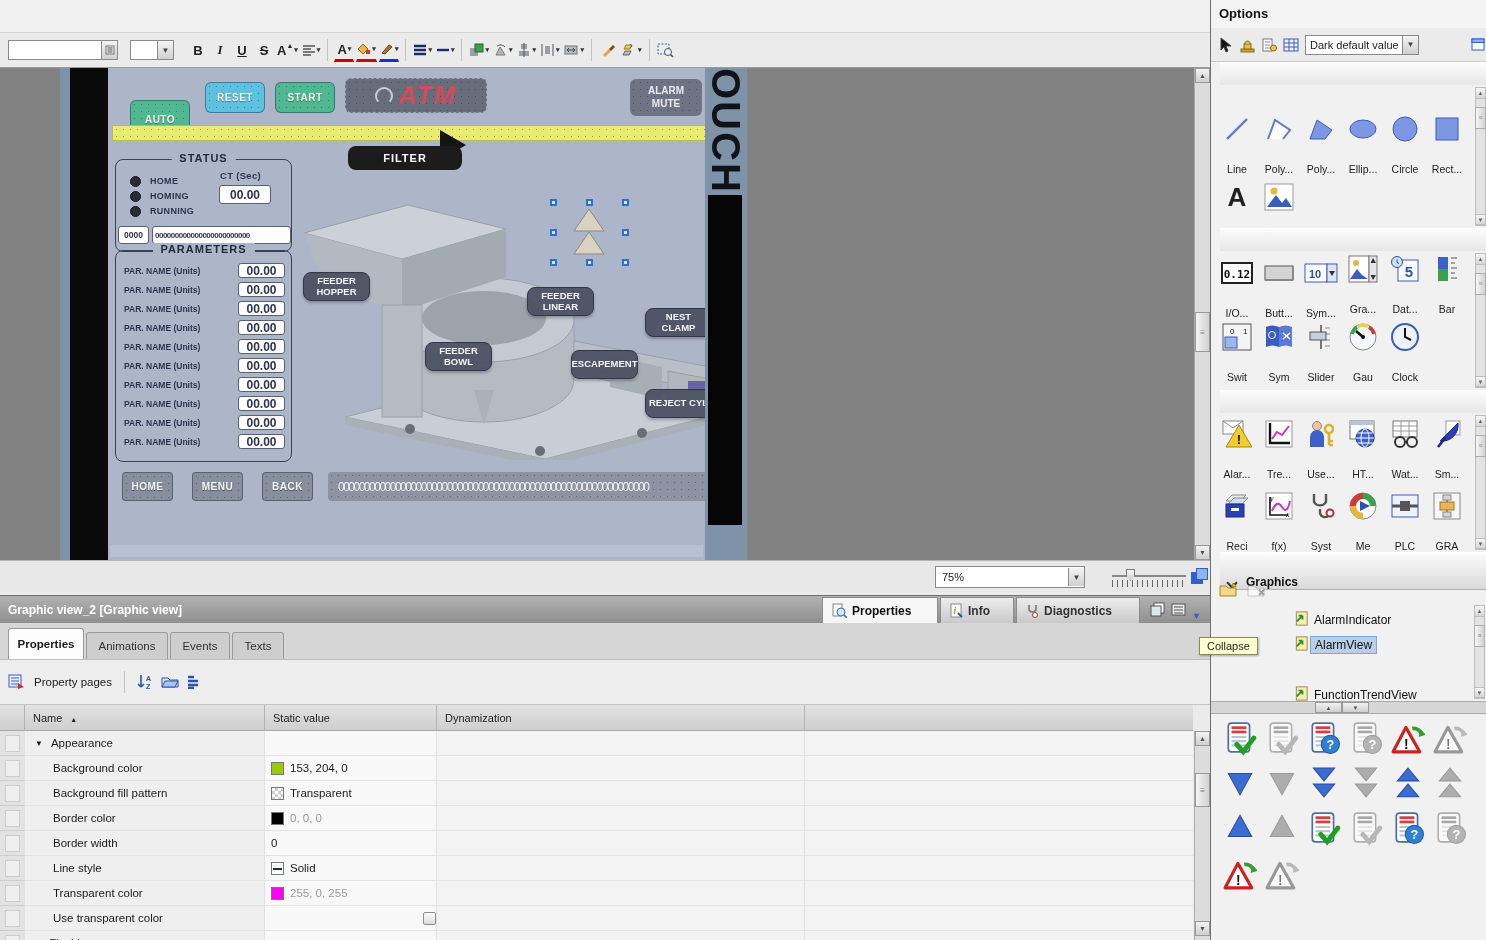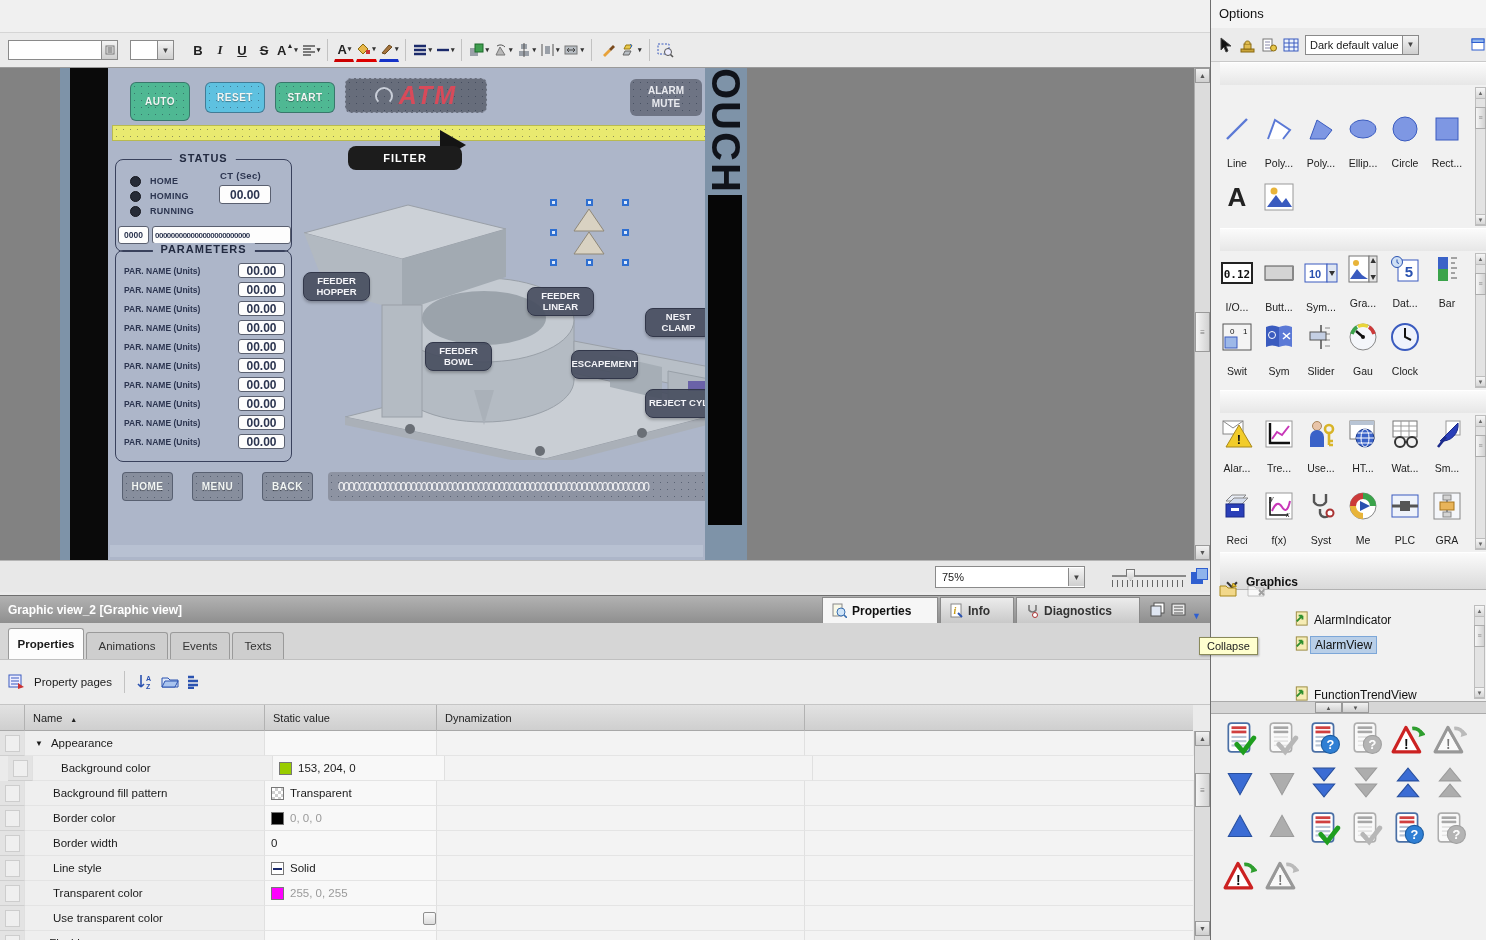--- a/index.html
+++ b/index.html
@@ -69,29 +69,29 @@
   .cval{left:265px;width:172px;background:#f8f8f8;padding-left:6px}
   .cdyn{left:437px;width:368px;background:#f3f3f3}
   .cext{left:805px;width:388px;background:#f3f3f3}
   .swatch{width:13px;height:13px;border:1px solid #777;margin-right:6px;flex:0 0 auto}
   .muted{color:#9a9a9a}
   .cb3d{width:13px;height:13px;background:linear-gradient(#fafafa,#dcdcdc);border:1px solid #8f8f8f;border-radius:2px}
   .checker{background:conic-gradient(#cfcfcf 25%,#fff 0 50%,#cfcfcf 0 75%,#fff 0) 0 0/6px 6px}
 
   
   #panel{left:1210px;top:0;width:276px;height:940px;background:#f1f1f1;border-left:1px solid #6f6f6f}
-  #pTitle{left:0;top:0;width:276px;height:35px;background:#f4f4f4;border-bottom:1px solid #c9c9c9;font-weight:normal;font-size:13px;line-height:28px;padding-left:8px;color:#111}
+  #pTitle{left:0;top:0;width:276px;height:35px;background:#f4f4f4;border-bottom:1px solid #c9c9c9;font-weight:bold;font-size:13px;line-height:28px;padding-left:8px;color:#111}
   #pTools{left:0;top:28px;width:276px;height:34px;background:#ebebeb;border-bottom:1px solid #c9c9c9;display:flex;align-items:center;gap:6px;padding-left:8px}
   .sechdr{left:9px;width:276px;height:38px;background:linear-gradient(#fbfbfb,#dadada);border-top:1px solid #fff;border-bottom:1px solid #b2b2b2;display:flex;align-items:flex-end}
   .chev{width:8px;height:8px;border-left:2px solid #333;border-bottom:2px solid #333;transform:rotate(-45deg);margin:0 10px 2px 8px}
   .sechdr-t{font-weight:bold;font-size:12px;color:#111}
   .pal{left:0;width:276px;background:#f1f1f1;overflow:hidden}
   .pitem{position:absolute;width:40px;text-align:center;cursor:default}
   .pic{width:34px;height:32px;margin:0 auto;display:flex;align-items:center;justify-content:center}
-  .plabel{font-size:10.5px;color:#222;margin-top:12px;white-space:nowrap;overflow:hidden;max-width:40px}
+  .plabel{font-size:10.5px;color:#222;margin-top:18px;white-space:nowrap;overflow:hidden;max-width:40px}
   .mini-sb{position:absolute;width:11px;background:#e3e3e3;border:1px solid #bdbdbd}
   .mini-sb .b{height:11px;background:linear-gradient(#f6f6f6,#d6d6d6);border-bottom:1px solid #bdbdbd;font-size:6px;color:#666;text-align:center;line-height:11px}
   .mini-sb .t{height:22px;background:linear-gradient(90deg,#f6f6f6,#d2d2d2);border:1px solid #adadad;margin:-1px;margin-top:8px;font-size:7px;color:#888;text-align:center;line-height:20px}
   .treerow{position:absolute;left:0;width:262px;height:25px;display:flex;align-items:center}
   .treelbl{font-size:12px;color:#111;padding:1px 4px}
   .treelbl.sel{background:#b9cfe8;border:1px solid #7da7d8}
   .gray{filter:grayscale(1) brightness(1.12) opacity(.55)}
   .tooltip{background:#ffffcf;border:1px solid #8a8a5a;color:#222;font-size:11px;padding:2px 7px;box-shadow:1px 1px 2px rgba(0,0,0,.3);z-index:60}
 </style>
 </head>
@@ -264,21 +264,21 @@
       </svg>
     </div>
 </div>
 
 <div class="p" id="canvas">
   <div class="p" id="lstrip"></div>
   <div class="p" id="bezel"></div>
 
   <div class="p dots" id="screen">
 
-    <div class="p scrbtn3d dots" style="left:22px;top:14px;width:60px;height:39px;background-color:#4fb893">AUTO</div>
+    <div class="p scrbtn3d dots" style="left:22px;top:32px;width:60px;height:39px;background-color:#4fb893">AUTO</div>
     <div class="p scrbtn3d dots" style="left:97px;top:14px;width:60px;height:31px;background-color:#5ec1e0">RESET</div>
     <div class="p scrbtn3d dots" style="left:167px;top:14px;width:60px;height:31px;background-color:#4fb893">START</div>
 
     <div class="p dots" style="left:237px;top:10px;width:142px;height:35px;background-color:#676d7b;border-radius:6px;border:1px dashed #9aa2b4;display:flex;align-items:center;justify-content:center;gap:6px">
       <span style="width:18px;height:18px;border:2.5px solid #c9ced8;border-radius:50%;border-bottom-color:transparent;display:inline-block"></span>
       <span style="color:#d84a5a;font-weight:bold;font-style:italic;font-size:25px;letter-spacing:2px">ATM</span>
     </div>
 
     <div class="p dots" style="left:522px;top:11px;width:72px;height:37px;background-color:#6e7484;border-radius:6px;display:flex;flex-direction:column;align-items:center;justify-content:center;color:#e9eaef;font-weight:bold;font-size:10px;line-height:1.25">
       <span>ALARM</span>
@@ -512,21 +512,21 @@
       <i></i>
     </div>
   <div class="pcell cname" style="padding-left:10px">
       <span style="font-size:8px;margin-right:8px">▼</span>
       <span>Appearance</span>
     </div>
   <div class="pcell cval"></div>
     <div class="pcell cdyn"></div>
     <div class="pcell cext" style="border-right:none"></div>
 </div>
-<div class="prow" style="left:8px;top:756px">
+<div class="prow" style="left:0;top:756px">
   <div class="pcell rowhdr">
       <i></i>
     </div>
   <div class="pcell cname">Background color</div>
   <div class="pcell cval">
       <span class="swatch" style="background:#99cc00"></span>
       <span>153, 204, 0</span>
     </div>
   <div class="pcell cdyn"></div>
     <div class="pcell cext" style="border-right:none"></div>

